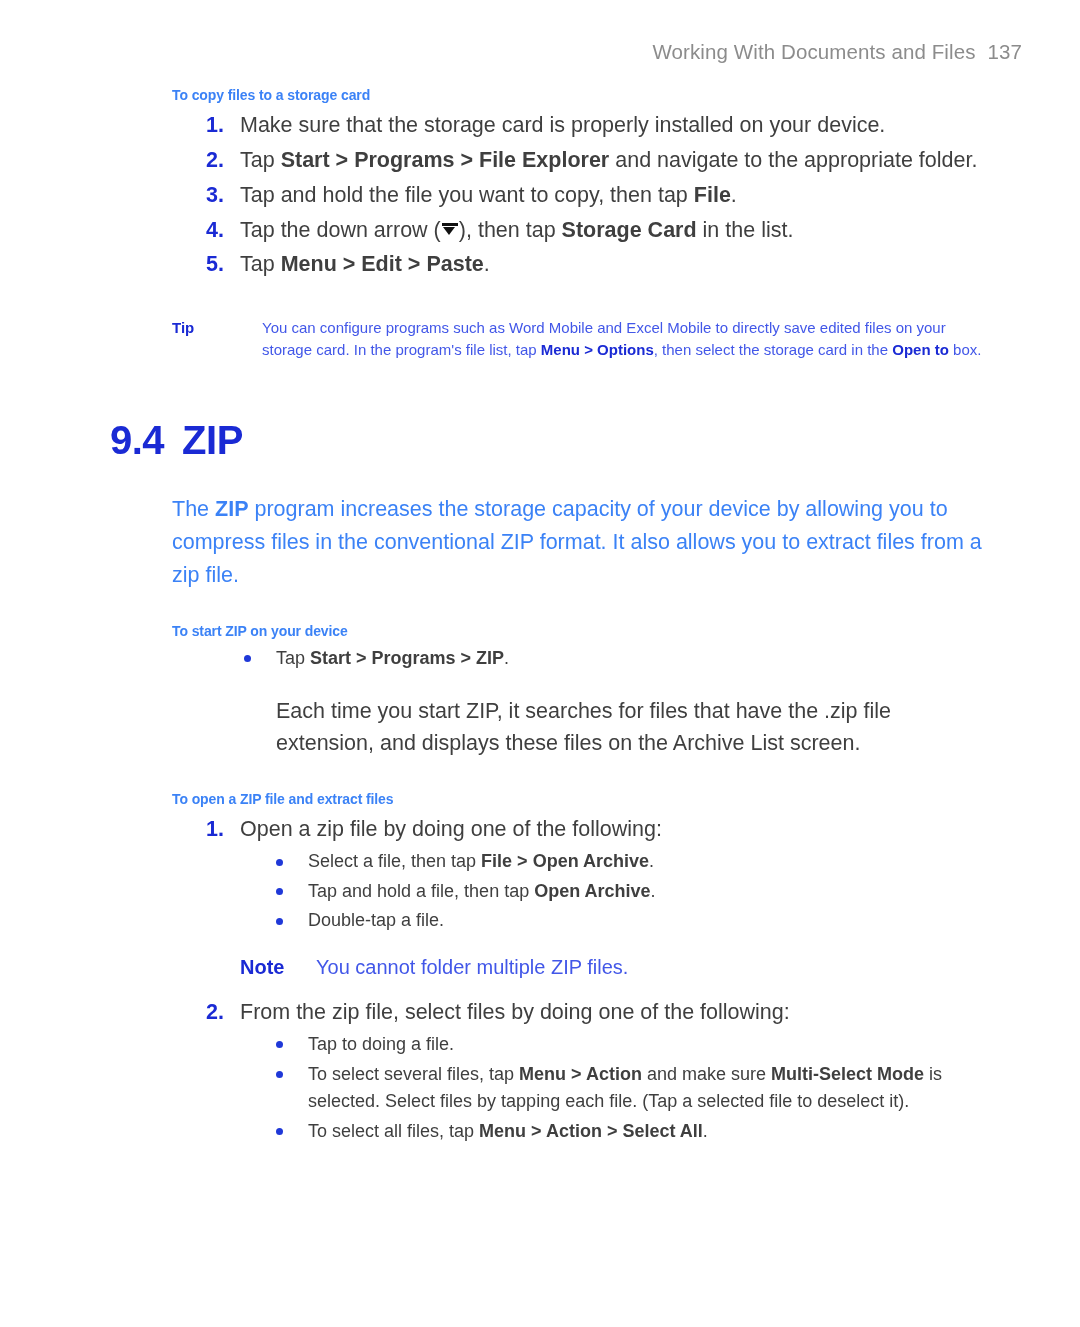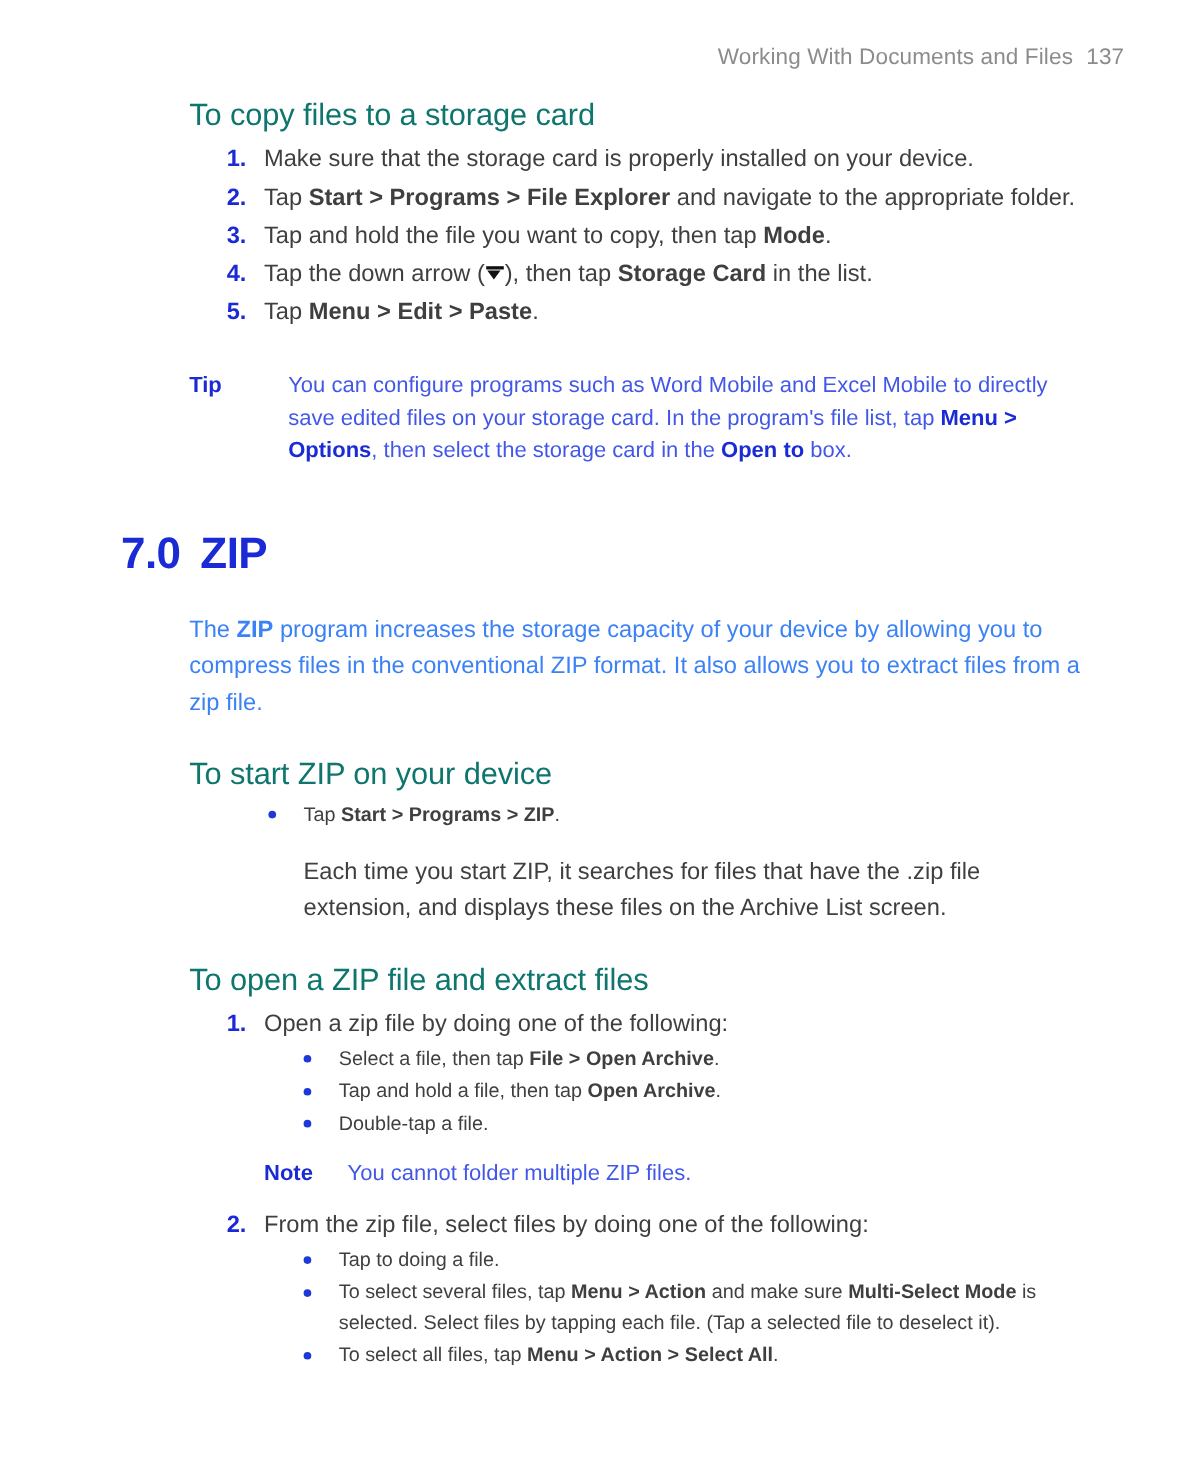--- a/index.html
+++ b/index.html
@@ -41,23 +41,23 @@
   
   .content {
     position: absolute;
     top: 86px;
     left: 172px;
     width: 812px;
   }
 
   
   h3.sub-head {
-    font-size: 28px;
-    font-weight: normal;
-    color: #0f766e;
+    font-size: 14px;
+    font-weight: bold;
+    color: #3b82f6;
     margin: 0 0 4px 0;
     line-height: 1.35;
     letter-spacing: -0.1px;
   }
 
   h2.section-head {
     font-size: 40px;
     font-weight: bold;
     color: #1a2ad4;
     margin: 0;
@@ -129,21 +129,21 @@
   p.body-para {
     font-size: 21.5px;
     line-height: 1.53;
     color: #3b82f6;
     margin: 0;
   }
 
   
   .callout {
     position: relative;
-    font-size: 20px;
+    font-size: 15px;
     line-height: 1.47;
     color: #4257e8;
   }
   .callout .label {
     position: absolute;
     left: 0;
     top: 0;
     font-weight: bold;
     color: #1a2ad4;
   }
@@ -210,41 +210,41 @@
       <li>
         <span class="marker">1.</span>
         <span>Make sure that the storage card is properly installed on your device.</span>
       </li>
       <li>
         <span class="marker">2.</span>
         <span>Tap <b>Start &gt; Programs &gt; File Explorer</b> and navigate to the appropriate folder.</span>
       </li>
       <li>
         <span class="marker">3.</span>
-        <span>Tap and hold the file you want to copy, then tap <b>Mode</b>.</span>
+        <span>Tap and hold the file you want to copy, then tap <b>File</b>.</span>
       </li>
       <li>
         <span class="marker">4.</span>
         <span>Tap the down arrow (<span class="downarrow"></span>), then tap <b>Storage Card</b> in the list.</span>
       </li>
       <li>
         <span class="marker">5.</span>
         <span>Tap <b>Menu &gt; Edit &gt; Paste</b>.</span>
       </li>
     </ol>
 
     <div class="callout tip">
       <span class="label">Tip</span>
       <span class="ctext">You can configure programs such as Word Mobile and Excel Mobile to directly save edited files on your storage card. In the program's file list, tap <b>Menu &gt; Options</b>, then select the storage card in the <b>Open to</b> box.</span>
     </div>
 
     <div class="spacer-lg"></div>
 
     <h2 class="section-head">
-      <span class="num">7.0</span><span>ZIP</span>
+      <span class="num">9.4</span><span>ZIP</span>
     </h2>
 
     <div class="spacer-md"></div>
 
     <p class="body-para">The <b>ZIP</b> program increases the storage capacity of your device by allowing you to compress files in the conventional ZIP format. It also allows you to extract files from a zip file.</p>
 
     <div class="spacer-md"></div>
 
     <h3 class="sub-head">To start ZIP on your device</h3>
 

